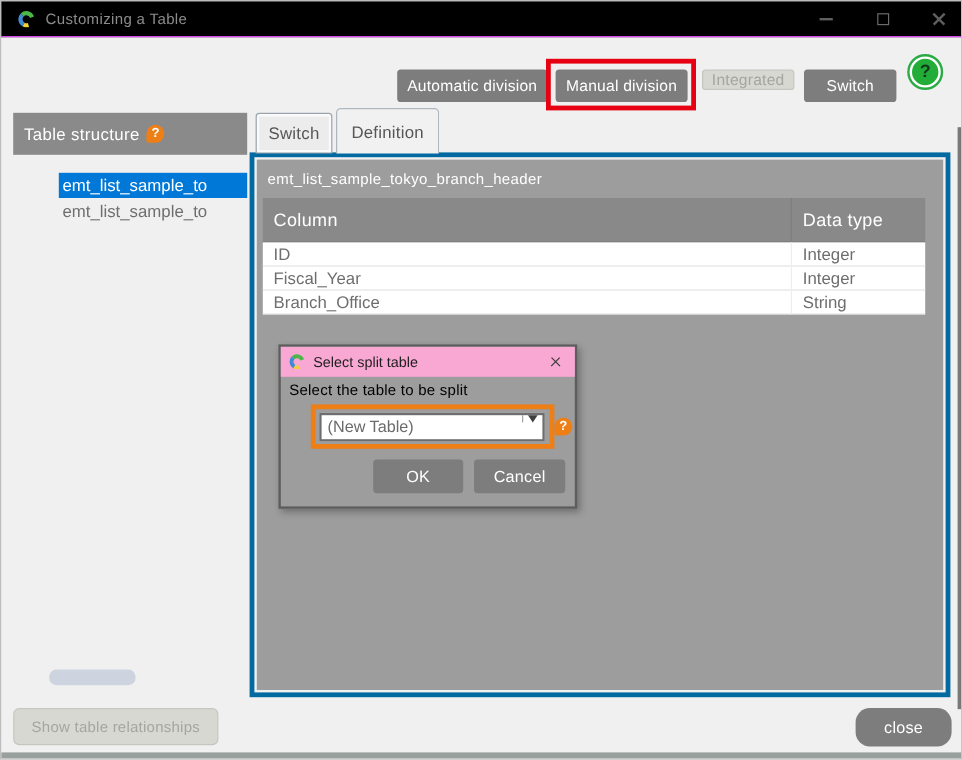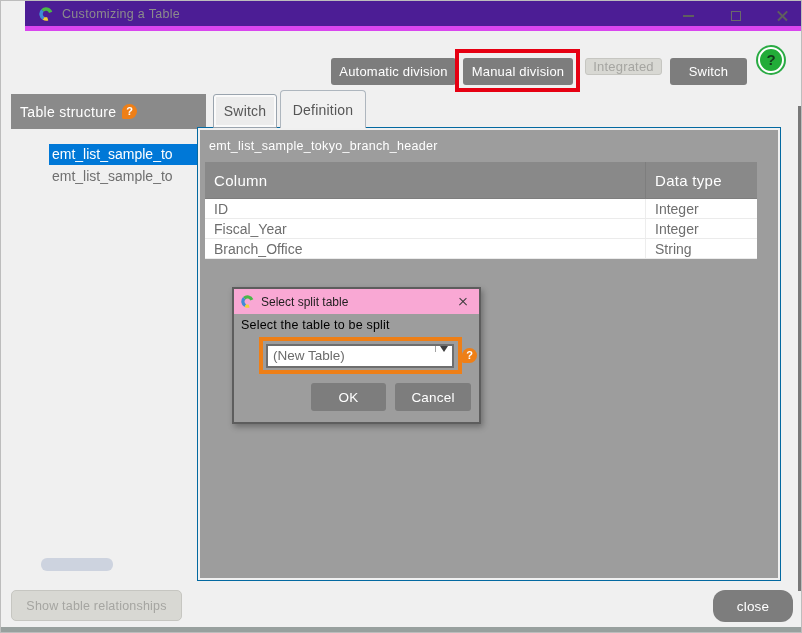--- a/index.html
+++ b/index.html
@@ -2,22 +2,22 @@
 <html><head>
 <meta charset="utf-8">
 <style>
   * { box-sizing: border-box; margin: 0; padding: 0; }
   body { margin: 0; background: #e8e8e8; font-family: "Liberation Sans", "DejaVu Sans", sans-serif; }
   .win {
     position: relative; width: 802px; height: 633px; overflow: hidden;
     background: #f0f0f0; border: 1px solid #bdbdbd;
   }
   
-  .titlebar { position: absolute; left: 0; top: 0; right: 0; height: 30px; background: #4c1d95;
-              border-bottom: 5px solid #d946ef; display: flex; align-items: center; margin-left: 24px; }
+  .titlebar { position: absolute; left: 0; top: 0; right: 0; height: 30px; background: #000000;
+              border-bottom: 1px solid #d946ef; display: flex; align-items: center; }
   .titlebar .title { margin-left: 9px; font-size: 12.5px; color: #8c8c8c; letter-spacing: .3px; }
   .logo { margin-left: 14px; flex: 0 0 auto; }
   .win-btn { position: absolute; top: 0; width: 34px; height: 30px; display: flex; align-items: center; justify-content: center; background: transparent; border: none; cursor: pointer; }
   .ic-min { width: 11px; height: 2px; background: #5f5f5f; }
   .ic-max { width: 10px; height: 10px; border: 1.5px solid #6a6a6a; }
   .ic-x { position: relative; width: 13px; height: 13px; }
   .ic-x::before, .ic-x::after { content: ""; position: absolute; left: 0; top: 5.5px; width: 13px; height: 1.6px; background: #5f5f5f; }
   .ic-x::before { transform: rotate(45deg); } .ic-x::after { transform: rotate(-45deg); }
   
   .btn { position: absolute; background: #7d7d7d; color: #fff; border: none; border-radius: 3px;
@@ -40,22 +40,22 @@
   .tree-item.sel { background: #0078d7; color: #fff; }
   .tree-item.unsel { color: #6f6f6f; }
   .hscroll-thumb { position: absolute; left: 40px; top: 557px; width: 72px; height: 13px; background: #cdd3df; border-radius: 6px; cursor: grab; }
   
   .tab { position: absolute; display: flex; align-items: center; justify-content: center;
          color: #565656; font-size: 14px; cursor: pointer; letter-spacing: .2px; }
   .tab-inactive { left: 212px; top: 93px; width: 64px; height: 34px; background: #ececec;
                   border: 1px solid #9aa4ae; border-radius: 3px 3px 0 0; box-shadow: inset 0 0 0 2px #fafafa; z-index: 2; }
   .tab-active { left: 279px; top: 89px; width: 86px; height: 38px; background: #f1f1f1;
                 border: 1px solid #aeb6be; border-bottom: none; border-radius: 4px 4px 0 0; z-index: 3; }
-  .panel { position: absolute; left: 196px; top: 126px; width: 584px; height: 454px;
-           background: #f0f0f0; border: 1px solid #0369a1; padding: 2px; z-index: 1; text-align: right; }
+  .panel { position: absolute; left: 207px; top: 126px; width: 584px; height: 454px;
+           background: #f0f0f0; border: 4px solid #0369a1; padding: 2px; z-index: 1; text-align: right; }
   .panel-inner { position: relative; width: 100%; height: 100%; background: #9d9d9d; }
   .tbl-name { position: absolute; left: 9px; top: 9px; color: #fff; font-size: 12.5px; letter-spacing: .3px; }
   .dtable { position: absolute; left: 5px; top: 32px; width: 552px; }
   .thead { display: flex; height: 37px; background: #898989; border-bottom: 1px solid #7e7e7e; }
   .th { color: #fff; font-size: 15px; display: flex; align-items: center; padding-left: 9px; letter-spacing: .3px; }
   .trow { display: flex; height: 20px; background: #fff; border-bottom: 1px solid #ebebeb; cursor: pointer; }
   .td { color: #6e6e6e; font-size: 14px; display: flex; align-items: center; padding-left: 9px; }
   .c1 { width: 440px; } .c2 { width: 112px; }
   .th.c2 { border-left: 1px solid #7e7e7e; }
   .td.c2 { border-left: 1px solid #ededed; }

